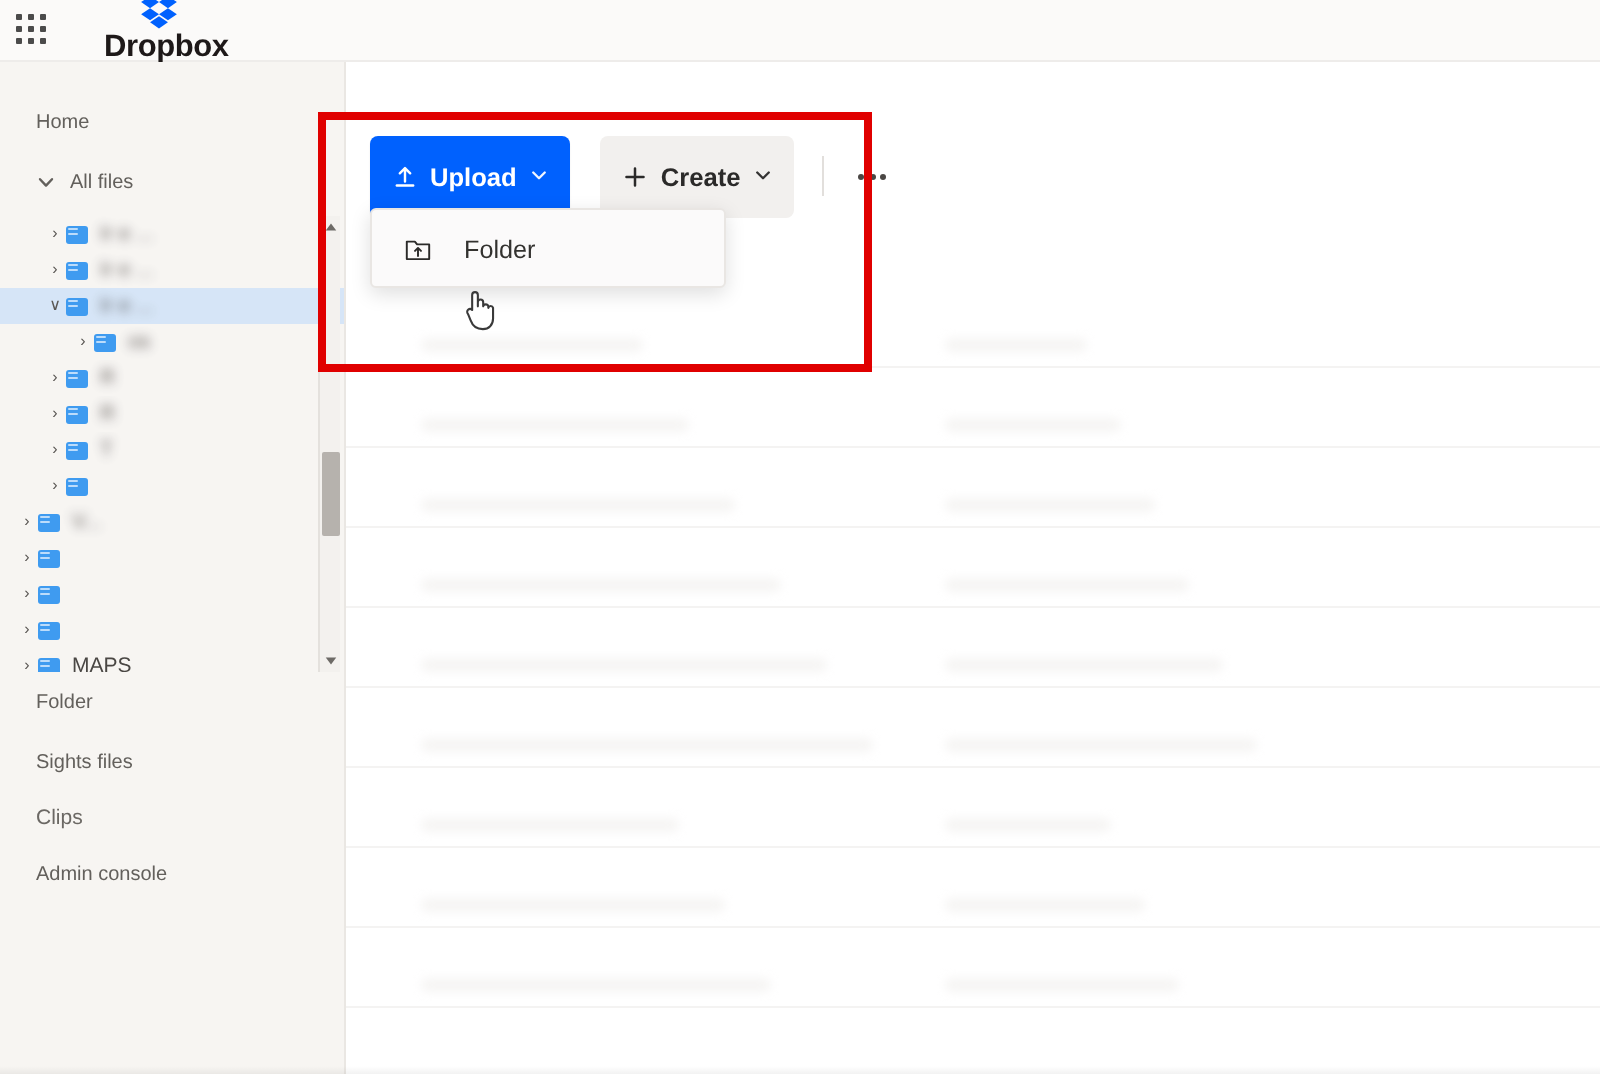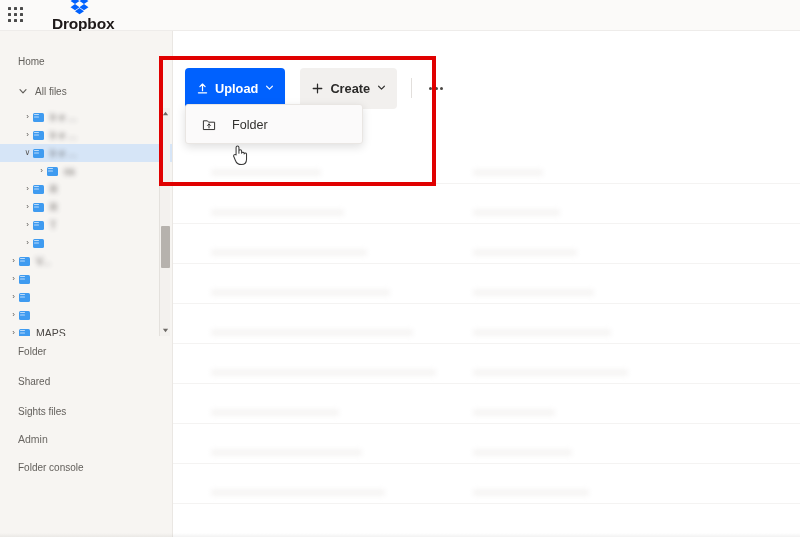--- a/index.html
+++ b/index.html
@@ -343,32 +343,29 @@
             </svg>
         </div>
       </div>
     </div>
 
     <div id="secondary-nav">
         <div class="nav-item">
           <span>Folder</span>
         </div>
         <div class="nav-item">
-          <span>Shared</span>
-        </div>
-        <div class="nav-item">
           <span>Sights files</span>
         </div>
       </div>
 
-    <div class="nav-section-label">Admin</div>
+    <div class="nav-section-label">Clips</div>
 
     <div id="admin-nav">
         <div class="nav-item">
-          <span>Folder console</span>
+          <span>Admin console</span>
         </div>
       </div>
   </div>
 
   <div id="main">
 
 
     <div id="toolbar">
       <div class="btn" id="upload-button">
         <span class="ico">

